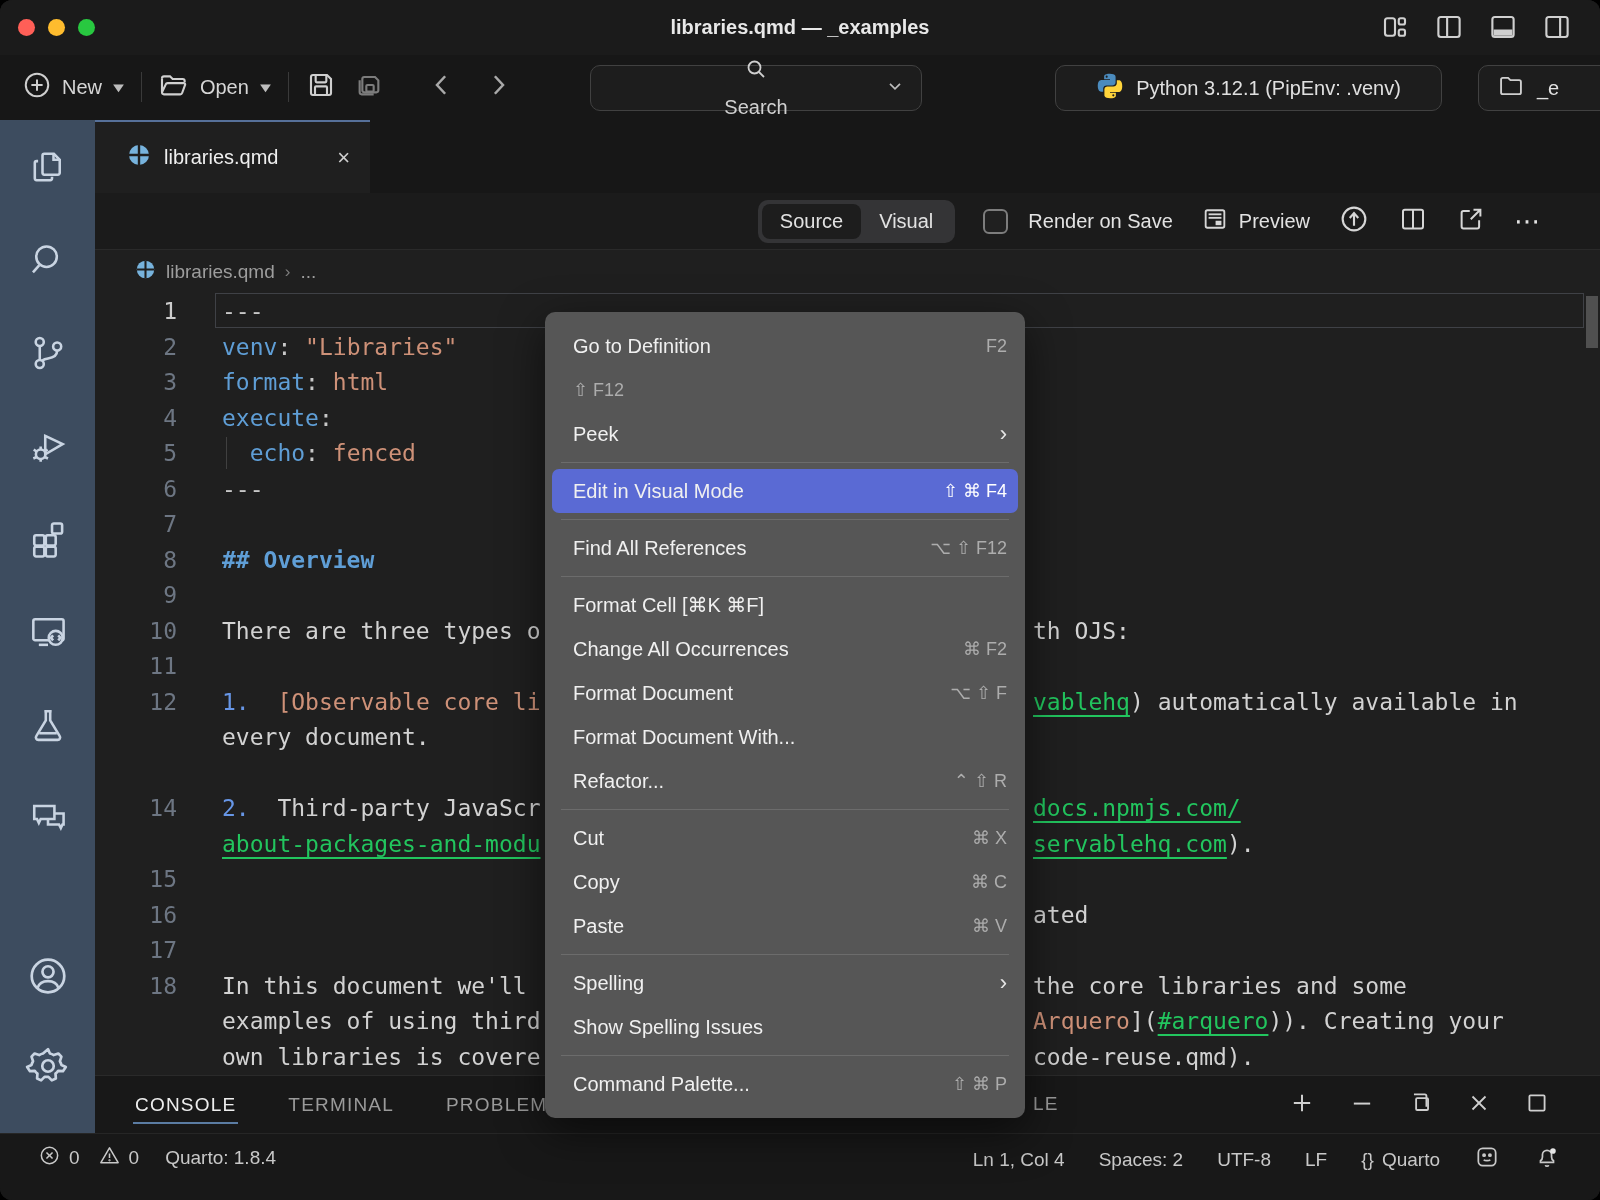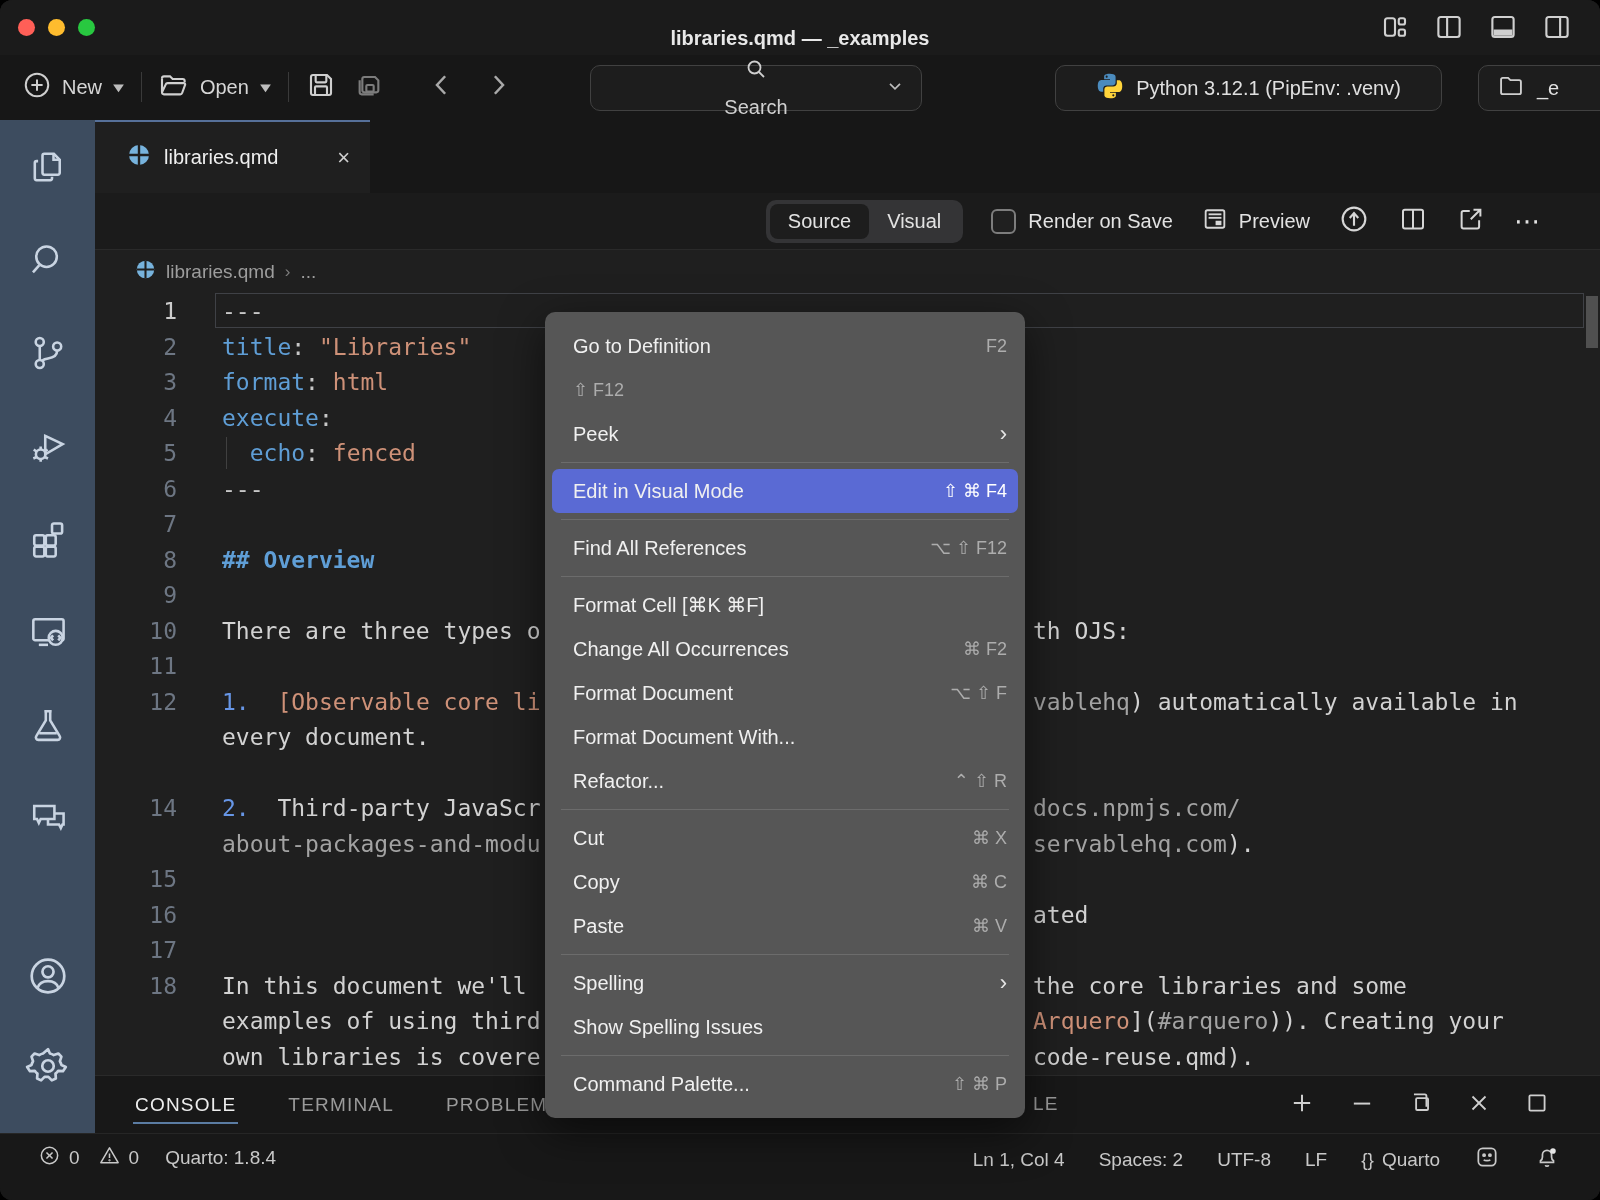--- a/index.html
+++ b/index.html
@@ -2,21 +2,21 @@
 <html><head>
 <meta charset="utf-8">
 <style>
   html,body{margin:0;padding:0;background:#000;}
   #window{position:relative;width:1600px;height:1200px;background:#1f1f1f;overflow:hidden;
     border-radius:12px;font-family:"Liberation Sans",sans-serif;color:#d6d6d6;}
   
   .titlebar{position:absolute;left:0;top:0;width:1600px;height:55px;background:#1b1b1b;}
   .lights{position:absolute;left:18px;top:19px;display:flex;gap:13px;}
   .light{width:17px;height:17px;border-radius:50%;}
-  .win-title{position:absolute;left:0;right:0;top:11px;height:55px;display:flex;align-items:center;justify-content:center;
+  .win-title{position:absolute;left:0;right:0;top:0;height:55px;display:flex;align-items:center;justify-content:center;
     font-size:20px;font-weight:700;color:#e8e8e8;}
   .win-icons{position:absolute;right:28px;top:12px;display:flex;gap:24px;align-items:center;}
   .win-icons svg{display:block;}
   
   .toolbar{position:absolute;left:0;top:55px;width:1600px;height:65px;background:#171717;border-bottom:1px solid #2a2a2a;}
   .tb-left{position:absolute;left:22px;top:0;height:64px;display:flex;align-items:center;gap:16px;font-size:20px;color:#d6d6d6;}
   .tb-btn{display:flex;align-items:center;gap:10px;cursor:default;}
   .tb-divider{width:1px;height:30px;background:#3a3a3a;}
   .chev{font-size:13px;color:#bdbdbd;transform:scaleX(1.4);}
   .searchbox{position:absolute;left:590px;top:10px;width:330px;height:44px;border:1px solid #414141;border-radius:10px;
@@ -36,21 +36,21 @@
   .editor{position:absolute;left:95px;top:120px;width:1505px;height:955px;background:#1f1f1f;}
   .tabstrip{position:absolute;left:0;top:0;width:1505px;height:73px;background:#171717;}
   .tab{position:absolute;left:0;top:0;width:275px;height:73px;background:#1f1f1f;border-top:2px solid #567099;
     box-sizing:border-box;display:flex;align-items:center;gap:13px;padding:0 20px 0 32px;font-size:20px;color:#efefef;}
   .tab-close{margin-left:auto;font-size:22px;color:#cfcfcf;}
   .actionbar{position:absolute;left:0;top:73px;width:1505px;height:57px;background:#1b1b1b;border-bottom:1px solid #2a2a2a;
     display:flex;align-items:center;justify-content:flex-end;gap:28px;padding-right:58px;box-sizing:border-box;font-size:20px;color:#e2e2e2;padding-left:20px;}
   .seg{display:flex;background:#343436;border-radius:10px;padding:4px;}
   .seg span{padding:6px 18px;border-radius:8px;}
   .seg .on{background:#1d1d1d;}
-  .chkrow{display:flex;align-items:center;gap:12px;}
+  .chkrow{display:flex;align-items:center;gap:20px;}
   .chk{width:25px;height:25px;border:2px solid #7d7d7d;border-radius:6px;background:#202020;box-sizing:border-box;}
   .ab-item{display:flex;align-items:center;gap:10px;}
   .breadcrumbs{position:absolute;left:0;top:130px;width:1505px;height:43px;display:flex;align-items:center;gap:10px;
     padding-left:40px;box-sizing:border-box;font-size:19px;color:#9d9d9d;}
   .bc-sep{color:#7d7d7d;font-size:17px;}
   
   .code{position:absolute;left:0;top:173px;width:1505px;height:782px;font-family:"DejaVu Sans Mono",monospace;
     font-size:23px;}
   .row{position:absolute;left:0;width:1505px;height:36px;line-height:36px;white-space:pre;}
   .ln{position:absolute;left:0;width:82px;text-align:right;color:#6d7683;}
@@ -58,21 +58,21 @@
   .lsegs{position:absolute;left:127px;}
   .rsegs{position:absolute;left:938px;}
   .curbox{position:absolute;left:120px;right:16px;top:0;height:35px;border:1px solid #3f4146;box-sizing:border-box;}
   .guide{position:absolute;left:131px;top:2px;height:32px;width:1px;background:#404040;}
   .c-key{color:#5f9ed6;}
   .c-str{color:#ce9178;}
   .c-txt{color:#d2d2d2;}
   .c-punct{color:#c8c8c8;}
   .c-num{color:#6796e6;}
   .c-head{color:#5f9ed6;font-weight:bold;}
-  .c-link{color:#a3a3a3;text-underline-offset:5px;}
+  .c-link{color:#22c55e;text-decoration:underline;text-underline-offset:5px;}
   .scrollbar{position:absolute;right:2px;top:3px;width:12px;height:52px;background:rgba(140,140,140,.45);}
   
   .panel{position:absolute;left:95px;top:1075px;width:1505px;height:58px;background:#181818;border-top:1px solid #2a2a2a;box-sizing:border-box;}
   .panel-tabs{position:absolute;left:38px;top:0;height:57px;display:flex;gap:48px;align-items:center;
     font-size:19px;letter-spacing:1.2px;color:#9a9a9a;}
   .panel-tab{position:relative;padding:14px 2px;}
   .panel-tab.active{color:#eeeeee;}
   .panel-tab.active:after{content:"";position:absolute;left:0;right:0;bottom:6px;height:2px;background:#5b7ca3;}
   .panel-partial{position:absolute;left:938px;top:17px;font-size:19px;letter-spacing:1.2px;color:#9a9a9a;}
   .panel-actions{position:absolute;right:50px;top:0;height:57px;display:flex;gap:32px;align-items:center;color:#cfcfcf;}
@@ -359,21 +359,21 @@
           </svg>
       </span>
       <span>libraries.qmd</span>
       <span class="bc-sep">›</span>
       <span>...</span>
     </div>
 
     <div class="code" id="code">
       <div class="scrollbar"></div>
     <div class="row" style="top: 0px;"><div class="curbox"></div><span class="ln active">1</span><span class="lsegs"><span class="c-punct">---</span></span></div>
-        <div class="row" style="top: 35.5px;"><span class="ln">2</span><span class="lsegs"><span class="c-key">title</span><span class="c-punct">: </span><span class="c-str">"Libraries"</span></span></div>
+        <div class="row" style="top: 35.5px;"><span class="ln">2</span><span class="lsegs"><span class="c-key">venv</span><span class="c-punct">: </span><span class="c-str">"Libraries"</span></span></div>
         <div class="row" style="top: 71px;"><span class="ln">3</span><span class="lsegs"><span class="c-key">format</span><span class="c-punct">: </span><span class="c-str">html</span></span></div>
         <div class="row" style="top: 106.5px;"><span class="ln">4</span><span class="lsegs"><span class="c-key">execute</span><span class="c-punct">:</span></span></div>
         <div class="row" style="top: 142px;"><div class="guide"></div><span class="ln">5</span><span class="lsegs"><span class="c-txt">  </span><span class="c-key">echo</span><span class="c-punct">: </span><span class="c-str">fenced</span></span></div>
         <div class="row" style="top: 177.5px;"><span class="ln">6</span><span class="lsegs"><span class="c-punct">---</span></span></div>
         <div class="row" style="top: 213px;"><span class="ln">7</span></div>
         <div class="row" style="top: 248.5px;"><span class="ln">8</span><span class="lsegs"><span class="c-head">## Overview</span></span></div>
         <div class="row" style="top: 284px;"><span class="ln">9</span></div>
         <div class="row" style="top: 319.5px;"><span class="ln">10</span><span class="lsegs"><span class="c-txt">There are three types o</span></span><span class="rsegs"><span class="c-txt">th OJS:</span></span></div>
         <div class="row" style="top: 355px;"><span class="ln">11</span></div>
         <div class="row" style="top: 390.5px;"><span class="ln">12</span><span class="lsegs"><span class="c-num">1.</span><span class="c-txt">  </span><span class="c-str">[Observable core li</span></span><span class="rsegs"><span class="c-link">vablehq</span><span class="c-txt">) automatically available in</span></span></div>

